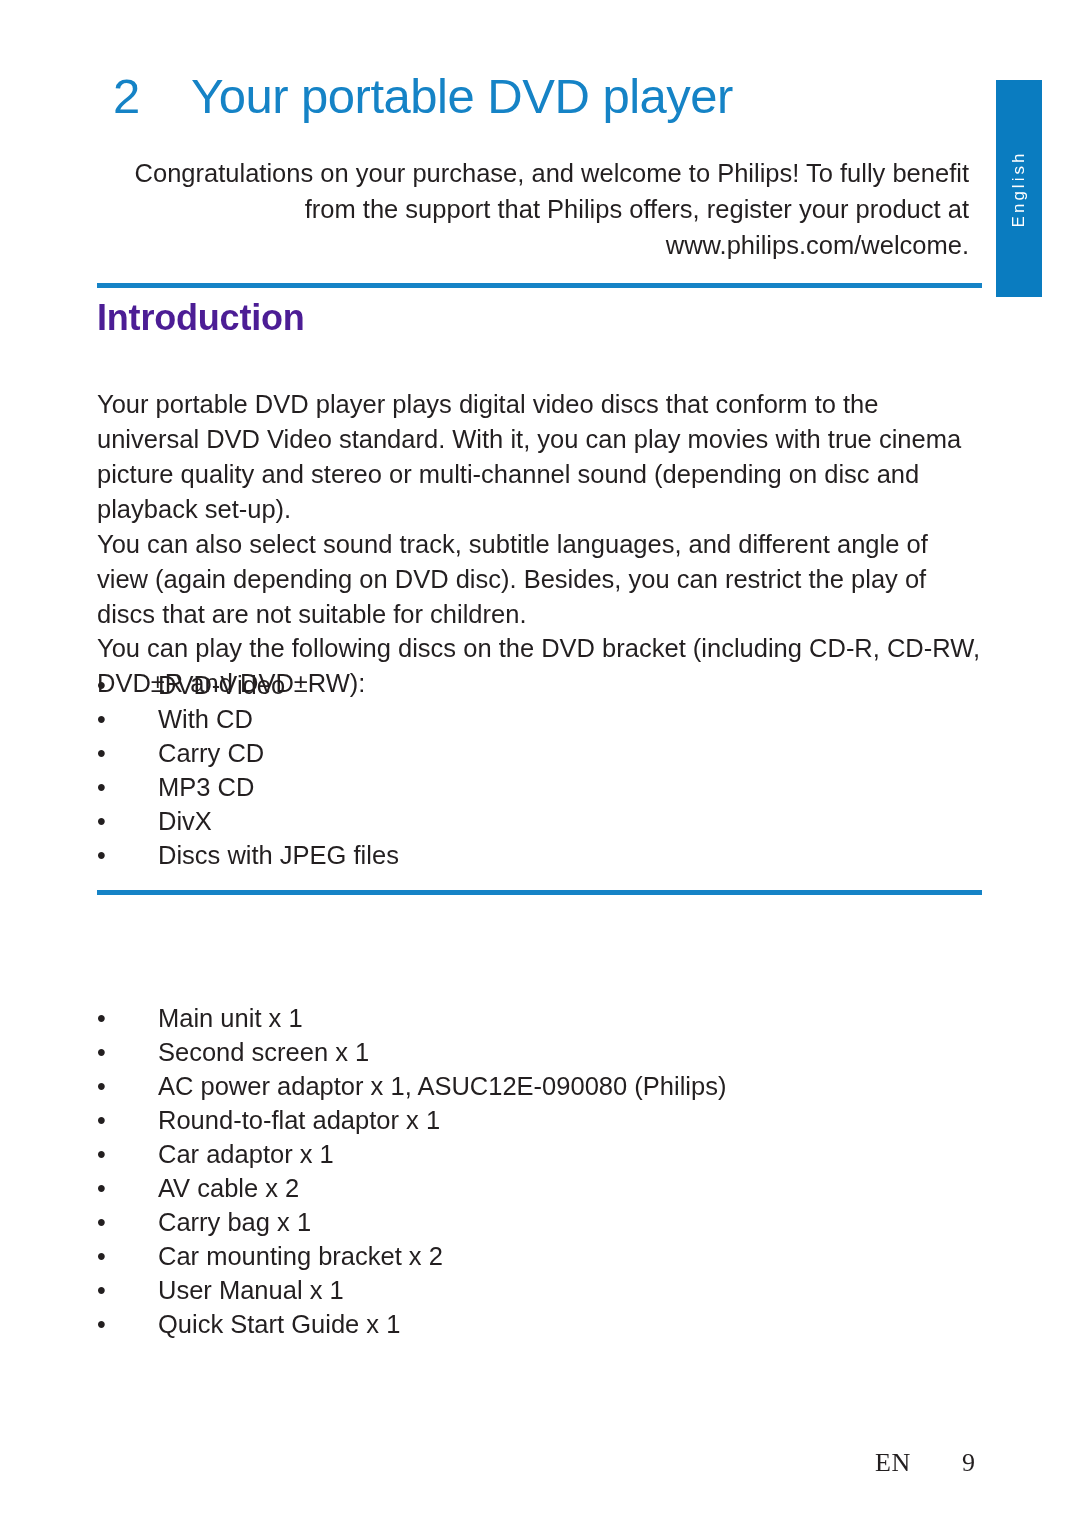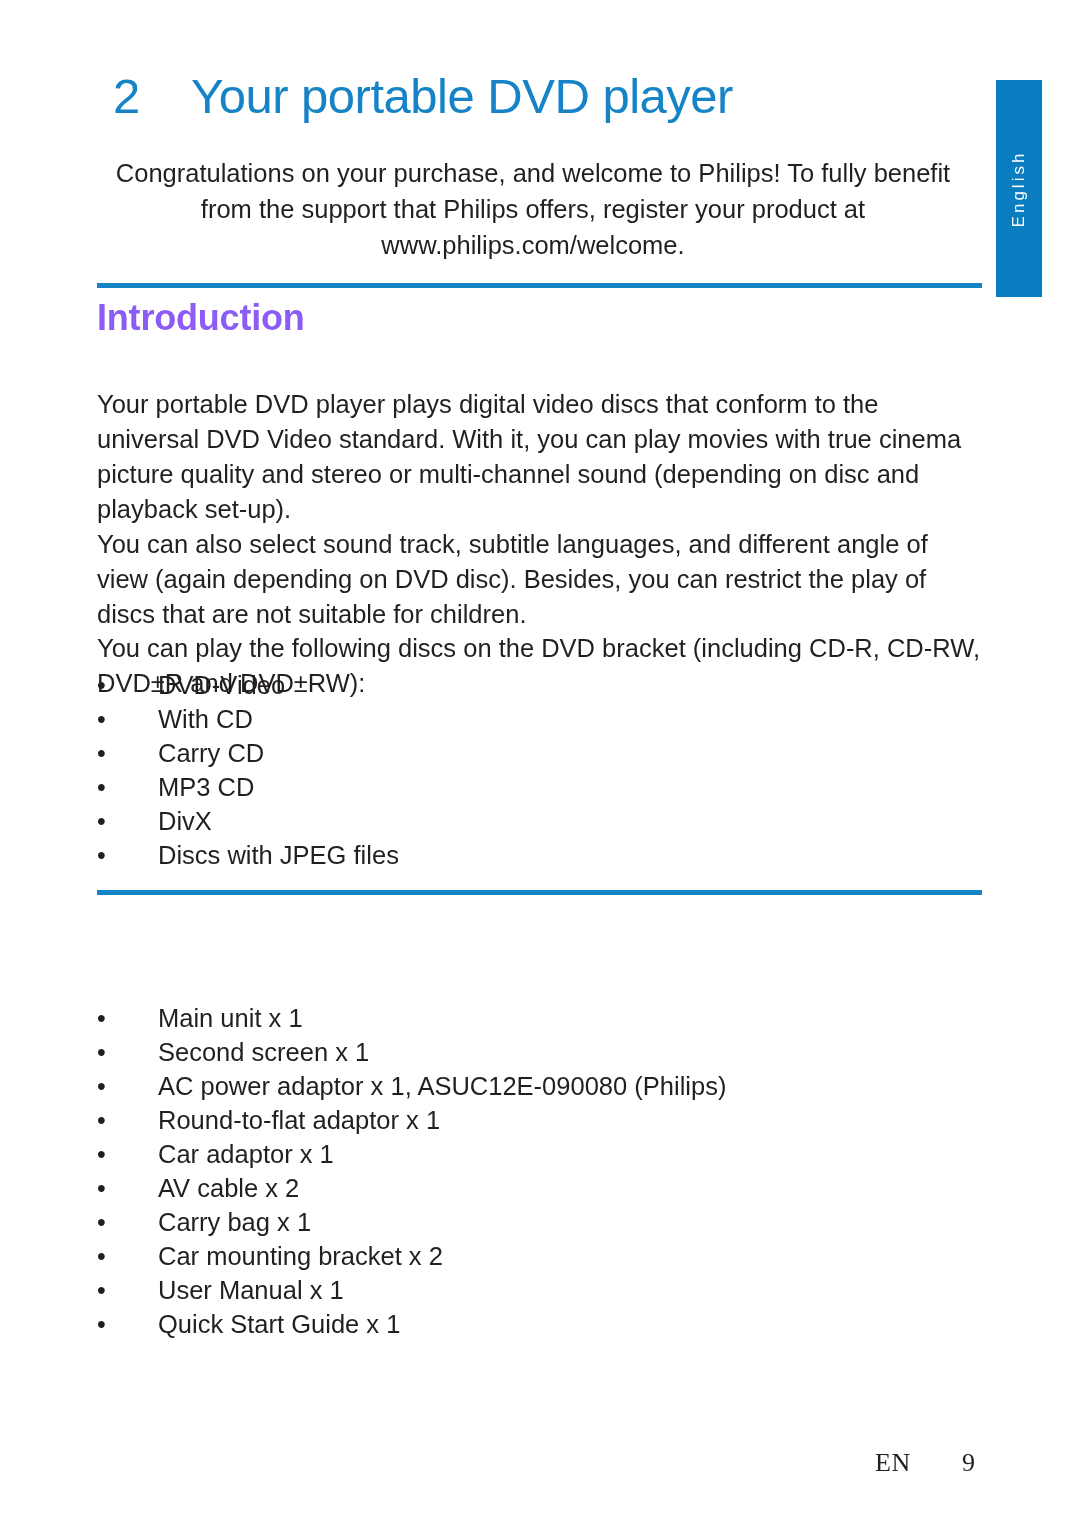--- a/index.html
+++ b/index.html
@@ -65,39 +65,39 @@
 
   
   .lead {
     position: absolute;
     left: 97px;
     top: 155px;
     width: 872px;
     font-size: 25.5px;
     line-height: 36px;
     color: #231f20;
-    text-align: center;
+    text-align: right;
   }
 
   
   .rule {
     position: absolute;
     left: 97px;
     width: 885px;
     height: 5px;
     background: #1583c6;
   }
   .rule-1 { top: 283px; }
   .rule-2 { top: 890px; }
 
   
   .section-heading {
     position: absolute;
     left: 97px;
-    color: #8b5cf6;
+    color: #4c1d95;
     font-size: 36px;
     font-weight: bold;
     letter-spacing: -0.2px;
     white-space: nowrap;
     font-family: "Liberation Sans", sans-serif;
   }
   .heading-introduction { top: 297px; }
   .heading-whats-in-the-box { top: 904px; }
 
   

